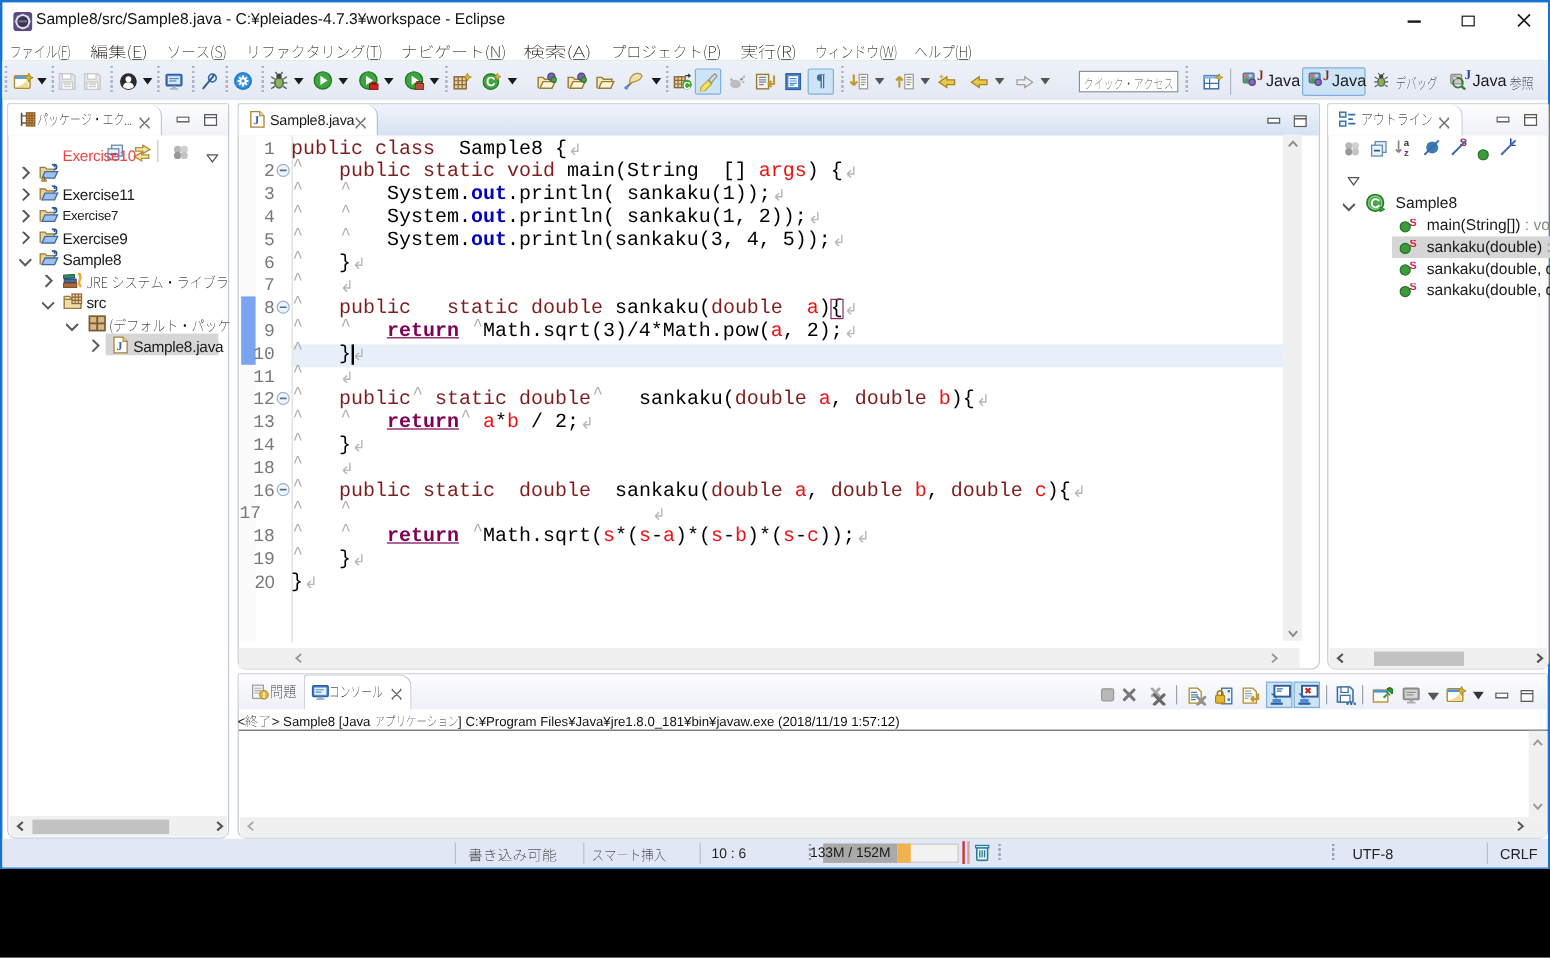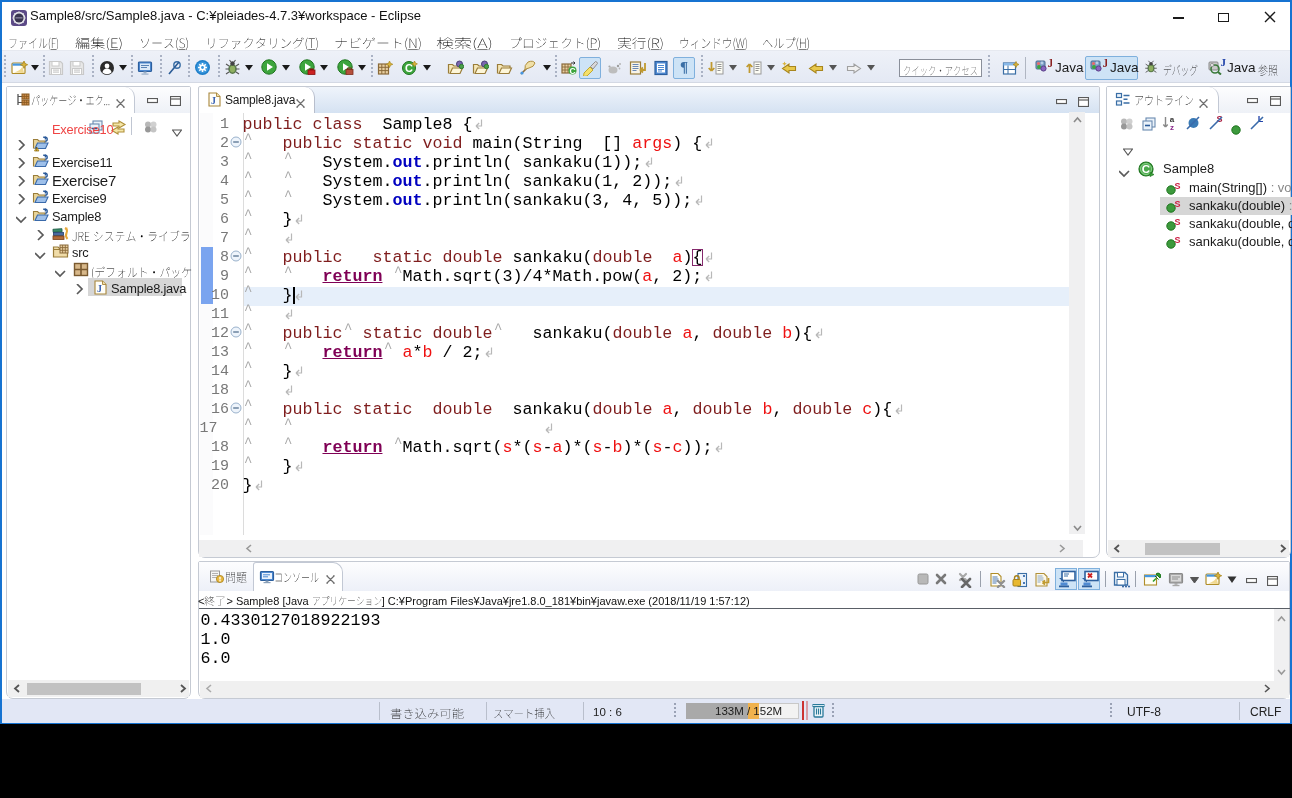--- a/index.html
+++ b/index.html
@@ -424,21 +424,21 @@
       <div style="position:absolute;left:45px;top:66.5px;font-size:12.8px;letter-spacing:-0.2px;line-height:17px;color:#1a1a1a;white-space:nowrap">Exercise11</div>
       <div style="position:absolute;left:9px;top:86.5px;"><svg width="12" height="12" viewBox="0 0 12 12">
           <path d="M3 0 l5 5 -5 5" fill="none" stroke="#5a5a5a" stroke-width="1.7"></path>
         </svg></div>
       <div style="position:absolute;left:25px;top:84.5px;"><svg width="18" height="16" viewBox="0 0 18 16">
           <path d="M1.5 12.5 V3.5 h4 l1.5 1.5 h6 v2" fill="#e8d49a" stroke="#9a7d3a" stroke-width="1.1"></path>
           <path d="M3 12.5 L5.5 7 h10.5 l-2.5 5.5z" fill="#9ec0ea" stroke="#3a6aaa" stroke-width="1.1"></path>
           <path d="M13.2 1.2 q2 0 2 2 q0 2 -2 2" fill="none" stroke="#2a5a9a" stroke-width="1.4"></path>
           <path d="M11.2 1.2 h2.2 v2.2" fill="none" stroke="#2a5a9a" stroke-width="1.4"></path>
         </svg></div>
-      <div style="position:absolute;left:45px;top:84.5px;font-size:15px;letter-spacing:-0.2px;line-height:17px;color:#1a1a1a;white-space:nowrap">Exercise7</div>
+      <div style="position:absolute;left:45px;top:84.5px;font-size:11px;letter-spacing:-0.2px;line-height:17px;color:#1a1a1a;white-space:nowrap">Exercise7</div>
       <div style="position:absolute;left:9px;top:104.5px;"><svg width="12" height="12" viewBox="0 0 12 12">
           <path d="M3 0 l5 5 -5 5" fill="none" stroke="#5a5a5a" stroke-width="1.7"></path>
         </svg></div>
       <div style="position:absolute;left:25px;top:102.5px;"><svg width="18" height="16" viewBox="0 0 18 16">
           <path d="M1.5 12.5 V3.5 h4 l1.5 1.5 h6 v2" fill="#e8d49a" stroke="#9a7d3a" stroke-width="1.1"></path>
           <path d="M3 12.5 L5.5 7 h10.5 l-2.5 5.5z" fill="#9ec0ea" stroke="#3a6aaa" stroke-width="1.1"></path>
           <path d="M13.2 1.2 q2 0 2 2 q0 2 -2 2" fill="none" stroke="#2a5a9a" stroke-width="1.4"></path>
           <path d="M11.2 1.2 h2.2 v2.2" fill="none" stroke="#2a5a9a" stroke-width="1.4"></path>
         </svg></div>
       <div style="position:absolute;left:45px;top:102.5px;font-size:12.8px;letter-spacing:-0.2px;line-height:17px;color:#1a1a1a;white-space:nowrap">Exercise9</div>
@@ -548,21 +548,21 @@
     <div style="position:absolute;left:186px;top:284px;width:41px;text-align:right;color:#787878;font-family:'Liberation Mono',monospace;font-size:15px;line-height:19px">10</div>
     <div style="position:absolute;left:186px;top:303px;width:41px;text-align:right;color:#787878;font-family:'Liberation Mono',monospace;font-size:15px;line-height:19px">11</div>
     <div style="position:absolute;left:186px;top:322px;width:41px;text-align:right;color:#787878;font-family:'Liberation Mono',monospace;font-size:15px;line-height:19px">12</div>
     <div style="position:absolute;left:186px;top:341px;width:41px;text-align:right;color:#787878;font-family:'Liberation Mono',monospace;font-size:15px;line-height:19px">13</div>
     <div style="position:absolute;left:186px;top:360px;width:41px;text-align:right;color:#787878;font-family:'Liberation Mono',monospace;font-size:15px;line-height:19px">14</div>
     <div style="position:absolute;left:186px;top:379px;width:41px;text-align:right;color:#787878;font-family:'Liberation Mono',monospace;font-size:15px;line-height:19px">18</div>
     <div style="position:absolute;left:186px;top:398px;width:41px;text-align:right;color:#787878;font-family:'Liberation Mono',monospace;font-size:15px;line-height:19px">16</div>
     <div style="position:absolute;left:186px;top:417px;width:41px;text-align:center;color:#787878;font-family:'Liberation Mono',monospace;font-size:15px;line-height:19px">17</div>
     <div style="position:absolute;left:186px;top:436px;width:41px;text-align:right;color:#787878;font-family:'Liberation Mono',monospace;font-size:15px;line-height:19px">18</div>
     <div style="position:absolute;left:186px;top:455px;width:41px;text-align:right;color:#787878;font-family:'Liberation Mono',monospace;font-size:15px;line-height:19px">19</div>
-    <div style="position:absolute;left:186px;top:474px;width:41px;text-align:right;color:#787878;font-family:Liberation Mono, monospace;font-size:15px;line-height:19px">20</div>
+    <div style="position:absolute;left:186px;top:474px;width:41px;text-align:right;color:#787878;font-family:Liberation Sans, sans-serif;font-size:15px;line-height:19px">20</div>
     <svg style="position:absolute;left:227.5px;top:133.5px" width="12" height="12">
       <circle cx="6" cy="6" r="5" fill="#eef4fb" stroke="#9ab2cc" stroke-width="1"></circle>
       <path d="M3.2 6 h5.6" stroke="#55718e" stroke-width="1.3"></path>
     </svg>
     <svg style="position:absolute;left:227.5px;top:247.5px" width="12" height="12">
       <circle cx="6" cy="6" r="5" fill="#eef4fb" stroke="#9ab2cc" stroke-width="1"></circle>
       <path d="M3.2 6 h5.6" stroke="#55718e" stroke-width="1.3"></path>
     </svg>
     <svg style="position:absolute;left:227.5px;top:323.5px" width="12" height="12">
       <circle cx="6" cy="6" r="5" fill="#eef4fb" stroke="#9ab2cc" stroke-width="1"></circle>
@@ -912,23 +912,20 @@
           <path d="M0.5 3 h10" stroke="#5a5a5a" stroke-width="1.2"></path>
         </svg></div>
       <div style="position:absolute;left:-1px;top:31px;font-size:11px;line-height:14px;color:#111;white-space:nowrap">&lt;<svg style="vertical-align:-3px" width="22" height="15" viewBox="0 0 22 15">
           <path d="M6.2 8.8 6.5 8.6Q6.9 8.8 7.3 9Q7.7 9.2 8.1 9.4Q8.5 9.7 8.7 9.9L8.4 10.1Q8.2 9.9 7.8 9.7Q7.5 9.4 7 9.2Q6.6 9 6.2 8.8ZM5 11 5.3 10.8Q5.8 10.9 6.4 11.2Q7.1 11.4 7.6 11.6Q8.2 11.8 8.8 12.1Q9.3 12.3 9.6 12.5L9.4 12.8Q8.9 12.5 8.2 12.2Q7.5 11.8 6.6 11.5Q5.8 11.2 5 11ZM6.5 2.9 6.9 2.9Q6.5 3.7 5.9 4.6Q5.3 5.5 4.4 6.3Q4.3 6.2 4.3 6.2Q4.3 6.2 4.2 6.1Q4.2 6.1 4.1 6.1Q4.7 5.6 5.2 5Q5.6 4.5 6 3.9Q6.3 3.3 6.5 2.9ZM6 4.1H9.3V4.4H5.9ZM9.1 4.1H9.2L9.3 4.1L9.5 4.2Q9.1 5.3 8.3 6.2Q7.5 7.1 6.6 7.8Q5.6 8.5 4.7 9Q4.6 8.9 4.6 8.9Q4.6 8.8 4.5 8.8Q4.5 8.7 4.4 8.7Q5.4 8.3 6.3 7.6Q7.2 7 8 6.1Q8.7 5.2 9.1 4.2ZM5.9 4.5Q6.3 5.4 7.1 6.3Q7.8 7.2 8.7 7.8Q9.6 8.5 10.6 8.9Q10.5 8.9 10.5 9Q10.4 9 10.4 9.1Q10.4 9.1 10.3 9.2Q9.4 8.8 8.5 8.1Q7.6 7.4 6.8 6.5Q6.1 5.6 5.6 4.6ZM2.3 2.9 2.6 3Q2.4 3.4 2.2 3.8Q2 4.2 1.7 4.6Q1.5 5 1.3 5.3L1 5.2Q1.2 4.9 1.5 4.5Q1.7 4.1 1.9 3.6Q2.2 3.2 2.3 2.9ZM3.5 4.1 3.8 4.2Q3.5 4.8 3 5.6Q2.6 6.3 2.2 6.9Q1.7 7.6 1.3 8.1L1 8Q1.4 7.6 1.7 7.1Q2 6.6 2.4 6.1Q2.7 5.6 3 5Q3.3 4.5 3.5 4.1ZM0.5 4.9 0.7 4.7Q1.1 5 1.4 5.3Q1.7 5.6 2 5.9Q2.3 6.2 2.4 6.4L2.2 6.7Q2 6.4 1.8 6.1Q1.5 5.8 1.2 5.5Q0.9 5.1 0.5 4.9ZM3.1 6.6 3.4 6.4Q3.6 6.8 3.8 7.2Q4 7.5 4.2 7.9Q4.3 8.3 4.4 8.5L4.1 8.7Q4 8.4 3.9 8Q3.7 7.7 3.5 7.3Q3.3 6.9 3.1 6.6ZM0.5 7.9Q1.2 7.9 2.1 7.8Q3 7.8 4 7.7L4 8Q3 8.1 2.1 8.1Q1.2 8.2 0.5 8.2ZM3.4 9 3.7 8.9Q3.9 9.4 4.1 9.9Q4.3 10.5 4.4 10.9L4.1 11Q4 10.6 3.8 10Q3.6 9.5 3.4 9ZM1.2 9 1.6 9Q1.4 9.8 1.2 10.5Q1 11.3 0.7 11.8Q0.7 11.8 0.6 11.8Q0.5 11.7 0.5 11.7Q0.4 11.7 0.4 11.6Q0.7 11.1 0.9 10.4Q1.1 9.7 1.2 9ZM2.4 7.9H2.7V12.8H2.4Z M16.3 6.6H16.6V12.2Q16.6 12.5 16.5 12.6Q16.4 12.7 16.2 12.7Q16 12.8 15.4 12.8Q14.9 12.8 14 12.8Q14 12.7 14 12.6Q13.9 12.5 13.9 12.5Q14.4 12.5 14.9 12.5Q15.3 12.5 15.6 12.5Q15.9 12.5 16 12.5Q16.2 12.5 16.2 12.4Q16.3 12.3 16.3 12.2ZM12.1 3.8H20.3V4.1H12.1ZM20.2 3.8H20.2L20.3 3.8L20.6 4Q20.1 4.5 19.4 5.1Q18.7 5.6 18 6.1Q17.3 6.6 16.6 7Q16.6 6.9 16.5 6.9Q16.5 6.9 16.4 6.8Q16.4 6.8 16.4 6.8Q16.9 6.5 17.4 6.2Q17.9 5.8 18.5 5.4Q19 5.1 19.4 4.7Q19.9 4.3 20.2 3.9Z" fill="#1a1a1a"></path>
         </svg>&gt; Sample8 [Java <svg style="vertical-align:-3px" width="70" height="15" viewBox="0 0 70 15">
           <g transform="scale(0.7955,1)">
             <path d="M10 4.6Q9.9 4.6 9.9 4.7Q9.9 4.7 9.8 4.8Q9.6 5.1 9.2 5.6Q8.8 6.2 8.3 6.8Q7.7 7.4 7 7.8L6.7 7.6Q7.1 7.4 7.5 7Q7.9 6.6 8.3 6.2Q8.7 5.8 9 5.4Q9.3 5 9.4 4.7Q9.3 4.7 8.8 4.7Q8.4 4.7 7.8 4.7Q7.2 4.7 6.5 4.7Q5.9 4.7 5.2 4.7Q4.5 4.7 4 4.7Q3.4 4.7 3.1 4.7Q2.7 4.7 2.7 4.7Q2.4 4.7 2.1 4.7Q1.7 4.7 1.5 4.8V4.3Q1.7 4.3 2.1 4.4Q2.4 4.4 2.7 4.4Q2.7 4.4 3.1 4.4Q3.5 4.4 4 4.4Q4.6 4.4 5.2 4.4Q5.9 4.4 6.5 4.4Q7.2 4.4 7.8 4.4Q8.4 4.4 8.8 4.4Q9.2 4.4 9.4 4.4Q9.4 4.4 9.5 4.4Q9.6 4.4 9.6 4.4Q9.7 4.4 9.8 4.3ZM5.7 6Q5.7 7 5.6 7.8Q5.5 8.6 5.3 9.2Q5.2 9.9 4.8 10.4Q4.5 11 3.9 11.4Q3.4 11.8 2.6 12.2L2.3 11.9Q2.5 11.9 2.7 11.8Q2.9 11.6 3.1 11.5Q3.8 11.1 4.3 10.6Q4.7 10 4.9 9.4Q5.2 8.7 5.2 8Q5.3 7.3 5.3 6.6Q5.3 6.5 5.3 6.3Q5.3 6.2 5.3 6Z M19.9 4.3Q19.9 4.6 20.1 4.8Q20.4 5.1 20.7 5.1Q21 5.1 21.3 4.8Q21.5 4.6 21.5 4.3Q21.5 3.9 21.3 3.7Q21 3.4 20.7 3.4Q20.4 3.4 20.1 3.7Q19.9 3.9 19.9 4.3ZM19.5 4.3Q19.5 3.9 19.7 3.7Q19.9 3.4 20.1 3.3Q20.4 3.1 20.7 3.1Q21 3.1 21.3 3.3Q21.5 3.4 21.7 3.7Q21.8 3.9 21.8 4.3Q21.8 4.6 21.7 4.8Q21.5 5.1 21.3 5.3Q21 5.4 20.7 5.4Q20.4 5.4 20.1 5.3Q19.9 5.1 19.7 4.8Q19.5 4.6 19.5 4.3ZM20.1 4.9Q20.1 4.9 20.1 5Q20.1 5.1 20 5.2Q20 5.7 19.8 6.2Q19.7 6.8 19.4 7.3Q19.2 7.9 19 8.4Q18.7 8.9 18.4 9.3Q17.9 9.9 17.3 10.5Q16.7 11 16 11.4Q15.2 11.8 14.2 12.2L13.9 11.8Q14.9 11.5 15.7 11.2Q16.5 10.8 17.1 10.2Q17.7 9.7 18.1 9.1Q18.6 8.6 18.9 7.9Q19.2 7.1 19.4 6.4Q19.6 5.6 19.7 5.1Q19.6 5.1 19.1 5.1Q18.6 5.1 18 5.1Q17.3 5.1 16.6 5.1Q15.9 5.1 15.2 5.1Q14.6 5.1 14.2 5.1Q13.7 5.1 13.6 5.1Q13.3 5.1 13.1 5.1Q12.9 5.1 12.7 5.1V4.7Q12.9 4.7 13 4.7Q13.1 4.7 13.3 4.7Q13.4 4.7 13.6 4.7Q13.7 4.7 14 4.7Q14.4 4.7 14.9 4.7Q15.4 4.7 16 4.7Q16.6 4.7 17.2 4.7Q17.8 4.7 18.3 4.7Q18.8 4.7 19.1 4.7Q19.5 4.7 19.5 4.7Q19.6 4.7 19.7 4.7Q19.8 4.7 19.9 4.7Z M30.2 3.8Q30.2 4 30.2 4.2Q30.2 4.4 30.2 4.7Q30.2 4.8 30.2 5.1Q30.2 5.4 30.2 5.6Q30.2 5.9 30.2 6Q30.2 7.1 30.2 7.9Q30.1 8.6 30 9.1Q29.9 9.6 29.7 9.9Q29.5 10.3 29.2 10.7Q28.8 11.1 28.4 11.4Q28 11.7 27.5 11.9Q27 12.1 26.6 12.3L26.3 12Q27 11.8 27.7 11.4Q28.4 11.1 28.9 10.4Q29.2 10.1 29.4 9.7Q29.6 9.3 29.7 8.8Q29.8 8.3 29.8 7.6Q29.9 7 29.9 6Q29.9 5.9 29.9 5.6Q29.9 5.3 29.9 5.1Q29.9 4.8 29.9 4.7Q29.9 4.4 29.9 4.2Q29.9 4 29.8 3.8ZM25.1 3.9Q25.1 4 25.1 4.3Q25.1 4.5 25.1 4.7Q25.1 4.7 25.1 5Q25.1 5.2 25.1 5.6Q25.1 6 25.1 6.4Q25.1 6.9 25.1 7.3Q25.1 7.7 25.1 7.9Q25.1 8.2 25.1 8.3Q25.1 8.5 25.1 8.7Q25.1 8.9 25.1 9H24.7Q24.7 8.9 24.8 8.7Q24.8 8.5 24.8 8.3Q24.8 8.2 24.8 7.9Q24.8 7.7 24.8 7.3Q24.8 6.9 24.8 6.4Q24.8 6 24.8 5.6Q24.8 5.2 24.8 5Q24.8 4.7 24.8 4.7Q24.8 4.5 24.8 4.3Q24.7 4 24.7 3.9Z M37.1 3.6Q37.1 3.8 37 3.9Q37 4.1 36.9 4.3Q36.9 4.5 36.8 4.7Q36.7 5 36.6 5.3Q36.5 5.6 36.3 5.9Q36.1 6.3 35.8 6.8Q35.4 7.3 35.1 7.7Q34.7 8.2 34.4 8.4L34 8.2Q34.3 8 34.6 7.7Q34.9 7.4 35.2 7Q35.4 6.6 35.7 6.3Q35.9 6 36 5.7Q36.2 5.3 36.4 4.9Q36.5 4.5 36.6 4.2Q36.7 4 36.7 3.9Q36.7 3.7 36.7 3.5ZM36.1 5.7Q36.2 5.7 36.6 5.7Q36.9 5.7 37.4 5.7Q38 5.7 38.5 5.7Q39.1 5.7 39.7 5.7Q40.3 5.7 40.8 5.7Q41.3 5.7 41.6 5.7Q42 5.7 42.1 5.7Q42.3 5.7 42.5 5.7Q42.8 5.7 43 5.6V6Q42.8 6 42.5 6Q42.2 6 42.1 6Q42 6 41.5 6Q41.1 6 40.5 6Q39.8 6 39.1 6Q38.4 6 37.8 6Q37.1 6 36.6 6Q36.2 6 36 6ZM39.9 5.8Q39.8 7.1 39.6 8.2Q39.3 9.2 38.9 9.9Q38.4 10.7 37.9 11.2Q37.3 11.8 36.6 12.3L36.2 12Q36.4 11.9 36.6 11.8Q36.8 11.7 37 11.6Q37.3 11.3 37.8 10.8Q38.2 10.4 38.6 9.7Q39 9 39.3 8.1Q39.5 7.1 39.6 5.8Z M45.2 7.6Q45.4 7.6 45.5 7.6Q45.7 7.6 46 7.6Q46.2 7.6 46.5 7.6Q46.6 7.6 46.9 7.6Q47.3 7.6 47.8 7.6Q48.3 7.6 48.9 7.6Q49.5 7.6 50.1 7.6Q50.7 7.6 51.2 7.6Q51.8 7.6 52.2 7.6Q52.5 7.6 52.7 7.6Q53.1 7.6 53.4 7.6Q53.6 7.6 53.8 7.6V8Q53.6 8 53.3 8Q53.1 8 52.7 8Q52.5 8 52.2 8Q51.8 8 51.2 8Q50.7 8 50.1 8Q49.5 8 48.9 8Q48.3 8 47.8 8Q47.3 8 46.9 8Q46.6 8 46.5 8Q46.1 8 45.8 8Q45.4 8 45.2 8Z M58.2 3.8Q58.4 3.9 58.8 4.1Q59.1 4.4 59.4 4.6Q59.8 4.8 60.1 5Q60.4 5.2 60.5 5.3L60.3 5.6Q60.1 5.5 59.8 5.3Q59.5 5.1 59.2 4.8Q58.9 4.6 58.6 4.4Q58.2 4.2 58 4.1ZM57 11.7Q57.6 11.6 58.2 11.4Q58.8 11.2 59.5 11Q60.1 10.7 60.6 10.4Q61.5 9.9 62.2 9.3Q63 8.6 63.6 7.9Q64.2 7.2 64.6 6.5L64.9 6.8Q64.2 7.9 63.1 8.9Q62.1 9.9 60.8 10.7Q60.2 11 59.6 11.3Q58.9 11.5 58.3 11.7Q57.7 11.9 57.2 12.1ZM56.6 6.2Q56.8 6.4 57.1 6.6Q57.5 6.8 57.8 7Q58.2 7.2 58.5 7.4Q58.8 7.6 58.9 7.7L58.7 8Q58.5 7.8 58.3 7.6Q58 7.4 57.6 7.2Q57.3 7 57 6.8Q56.6 6.6 56.4 6.5Z M68.6 6.1Q68.6 6.1 68.8 6.2Q69 6.2 69.2 6.2Q69.4 6.2 69.5 6.2Q69.6 6.2 69.9 6.2Q70.3 6.2 70.9 6.2Q71.4 6.2 72 6.2Q72.6 6.2 73 6.2Q73.5 6.2 73.8 6.2Q74 6.2 74.1 6.2Q74.2 6.2 74.3 6.2Q74.3 6.2 74.3 6.3Q74.3 6.4 74.3 6.5Q74.3 6.6 74.3 7Q74.3 7.3 74.3 7.9Q74.3 8.4 74.3 9Q74.3 9.6 74.3 10.2Q74.3 10.8 74.3 11.3Q74.3 11.7 74.3 12Q74.3 12.1 74.3 12.2Q74.3 12.3 74.3 12.4H74Q74 12.4 74 12.3Q74 12.2 74 12Q74 11.7 74 11.2Q74 10.7 74 10.1Q74 9.5 74 8.9Q74 8.3 74 7.8Q74 7.3 74 6.9Q74 6.6 74 6.5Q73.9 6.5 73.6 6.5Q73.2 6.5 72.7 6.5Q72.2 6.5 71.7 6.5Q71.2 6.5 70.7 6.5Q70.2 6.5 69.9 6.5Q69.5 6.5 69.5 6.5Q69.4 6.5 69.2 6.5Q69 6.5 68.8 6.5Q68.6 6.5 68.6 6.5ZM68.8 8.8Q68.9 8.8 69.1 8.8Q69.3 8.8 69.5 8.8Q69.7 8.8 70 8.8Q70.4 8.8 70.9 8.8Q71.4 8.8 71.9 8.8Q72.5 8.8 73 8.8Q73.4 8.8 73.8 8.8Q74.1 8.8 74.2 8.8V9.2Q74.1 9.2 73.8 9.2Q73.4 9.2 73 9.2Q72.5 9.2 71.9 9.2Q71.4 9.2 70.9 9.2Q70.4 9.2 70 9.2Q69.7 9.2 69.5 9.2Q69.3 9.2 69.1 9.2Q68.9 9.2 68.8 9.2ZM68.4 11.6Q68.6 11.6 68.8 11.6Q69 11.6 69.3 11.6Q69.4 11.6 69.8 11.6Q70.2 11.6 70.7 11.6Q71.2 11.6 71.8 11.6Q72.3 11.6 72.8 11.6Q73.3 11.6 73.7 11.6Q74.1 11.6 74.2 11.6V12Q74.1 12 73.7 12Q73.3 12 72.8 12Q72.3 12 71.8 12Q71.2 12 70.7 12Q70.2 12 69.8 12Q69.4 12 69.3 12Q69 12 68.8 12Q68.6 12 68.4 12Z M79.3 4.2Q79.6 4.4 80 4.7Q80.4 5 80.8 5.3Q81.2 5.7 81.5 6Q81.9 6.2 82.1 6.5L81.9 6.7Q81.7 6.5 81.3 6.2Q81 5.9 80.6 5.6Q80.2 5.3 79.8 5Q79.4 4.7 79.1 4.5ZM78.8 11.7Q79.9 11.5 80.7 11.2Q81.6 10.9 82.2 10.6Q82.9 10.2 83.4 9.9Q84.2 9.4 84.8 8.7Q85.5 8.1 86 7.4Q86.5 6.7 86.7 6L87 6.4Q86.6 7 86.1 7.7Q85.7 8.3 85 9Q84.4 9.6 83.6 10.1Q83.1 10.5 82.4 10.8Q81.8 11.2 80.9 11.5Q80.1 11.8 79.1 12Z" fill="#222"></path>
           </g>
         </svg>] C:¥Program Files¥Java¥jre1.8.0_181¥bin¥javaw.exe (2018/11/19 1:57:12)</div>
       <div style="position:absolute;left:0px;top:46px;width:1091px;height:1px;background:#5a5f66"></div>
-      <div style="position:absolute;left:1.5px;top:49px;font-family:'Liberation Mono',monospace;font-size:16.6667px;line-height:19px;color:#000;white-space:pre">0.4330127018922193
-1.0
-6.0</div>
       <div style="position:absolute;left:1075px;top:47px;width:15px;height:72px;background:#f0f0f1"></div>
       <svg style="position:absolute;left:1078px;top:53px" width="9" height="8">
         <path d="M1 6 L4.5 2 L8 6" stroke="#999" stroke-width="1.6" fill="none"></path>
       </svg>
       <svg style="position:absolute;left:1078px;top:106px" width="9" height="8">
         <path d="M1 2 L4.5 6 L8 2" stroke="#999" stroke-width="1.6" fill="none"></path>
       </svg>
       <div style="position:absolute;left:1px;top:119px;width:1089px;height:17px;background:#f0f0f0"></div>
       <svg style="position:absolute;left:6px;top:122px" width="8" height="9">
         <path d="M6 1 L2 4.5 L6 8" stroke="#aaa" stroke-width="1.6" fill="none"></path>
@@ -949,21 +946,21 @@
     <div style="position:absolute;left:491px;top:701.5px;"><svg style="vertical-align:-3px" width="62" height="16" viewBox="0 0 62 16">
         <g transform="scale(0.8611,1)">
           <path d="M9.2 5.1Q9.2 5.1 9.1 5.2Q9 5.3 9 5.4Q8.8 6 8.4 6.7Q8.1 7.5 7.6 8.1Q7.1 8.8 6.7 9.4Q6 10.1 5.2 10.8Q4.5 11.4 3.6 12Q2.7 12.6 1.8 13L1.5 12.7Q2.5 12.3 3.3 11.7Q4.2 11.2 5 10.5Q5.8 9.8 6.5 9Q6.9 8.5 7.3 7.9Q7.8 7.2 8.1 6.5Q8.5 5.8 8.7 5.3Q8.6 5.3 8.2 5.3Q7.8 5.3 7.2 5.3Q6.6 5.3 6 5.3Q5.4 5.3 4.8 5.3Q4.2 5.3 3.8 5.3Q3.5 5.3 3.4 5.3Q3.2 5.3 3 5.3Q2.7 5.3 2.5 5.3Q2.4 5.3 2.4 5.3V4.9Q2.4 4.9 2.5 4.9Q2.7 4.9 2.9 4.9Q3.2 4.9 3.4 4.9Q3.5 4.9 3.8 4.9Q4.2 4.9 4.7 4.9Q5.3 4.9 5.9 4.9Q6.5 4.9 7 4.9Q7.5 4.9 7.9 4.9Q8.3 4.9 8.4 4.9Q8.6 4.9 8.7 4.9Q8.9 4.9 9 4.9ZM6.8 9.1Q7.3 9.5 7.8 10Q8.4 10.5 8.9 11Q9.3 11.5 9.8 12Q10.2 12.5 10.5 12.9L10.2 13.1Q9.8 12.6 9.2 11.9Q8.6 11.2 7.9 10.6Q7.2 9.9 6.6 9.3Z M22.9 5.3Q22.8 5.4 22.8 5.5Q22.7 5.5 22.7 5.6Q22.3 6.1 21.9 6.7Q21.4 7.4 20.8 8.1Q20.2 8.7 19.5 9.4Q18.8 10.1 17.9 10.7L17.6 10.5Q18.4 9.9 19.2 9.2Q19.9 8.6 20.5 7.9Q21.1 7.2 21.6 6.6Q22 6 22.2 5.5Q22 5.5 21.5 5.5Q21 5.5 20.3 5.5Q19.6 5.5 18.9 5.5Q18.1 5.5 17.4 5.5Q16.6 5.5 16 5.5Q15.4 5.5 15 5.5Q14.6 5.5 14.5 5.5Q14.2 5.5 14 5.5Q13.8 5.5 13.7 5.5Q13.5 5.5 13.4 5.5V5.1Q13.6 5.1 13.7 5.1Q13.9 5.1 14.1 5.1Q14.3 5.2 14.5 5.2Q14.6 5.2 15 5.2Q15.4 5.2 16 5.2Q16.6 5.2 17.3 5.2Q18 5.2 18.8 5.2Q19.5 5.2 20.2 5.2Q20.9 5.2 21.4 5.2Q21.9 5.2 22.1 5.2Q22.4 5.2 22.5 5.1ZM17.9 11Q17.6 10.7 17.2 10.4Q16.8 10 16.4 9.6Q16 9.3 15.6 9Q15.3 8.7 15 8.6L15.3 8.3Q15.5 8.5 15.8 8.7Q16.2 9 16.6 9.4Q17 9.7 17.5 10.1Q17.9 10.5 18.2 10.8Q18.5 11.1 18.9 11.5Q19.3 12 19.7 12.3Q20 12.7 20.3 13L19.9 13.3Q19.7 13 19.4 12.6Q19.1 12.2 18.7 11.8Q18.3 11.4 17.9 11Z M25.3 8.2Q25.5 8.2 25.7 8.2Q25.9 8.2 26.1 8.2Q26.4 8.2 26.8 8.2Q26.8 8.2 27.2 8.2Q27.6 8.2 28.1 8.2Q28.7 8.2 29.3 8.2Q30 8.2 30.6 8.2Q31.3 8.2 31.9 8.2Q32.5 8.2 32.9 8.2Q33.3 8.2 33.5 8.2Q33.9 8.2 34.2 8.2Q34.5 8.2 34.6 8.2V8.6Q34.5 8.6 34.2 8.6Q33.9 8.6 33.5 8.6Q33.3 8.6 32.9 8.6Q32.5 8.6 31.9 8.6Q31.3 8.6 30.7 8.6Q30 8.6 29.3 8.6Q28.7 8.6 28.1 8.6Q27.6 8.6 27.2 8.6Q26.8 8.6 26.8 8.6Q26.3 8.6 25.9 8.6Q25.6 8.6 25.3 8.6Z M40.3 12Q40.3 11.9 40.3 11.4Q40.3 10.9 40.3 10.2Q40.3 9.5 40.3 8.7Q40.3 7.9 40.3 7.2Q40.3 6.4 40.3 5.8Q40.3 5.2 40.3 5Q40.3 4.8 40.3 4.5Q40.3 4.2 40.3 3.9H40.7Q40.7 4.1 40.7 4.5Q40.7 4.8 40.7 5Q40.7 5.6 40.7 6.3Q40.7 7 40.7 7.8Q40.7 8.6 40.7 9.3Q40.7 10 40.7 10.6Q40.7 11.2 40.7 11.6Q40.7 12 40.7 12Q40.7 12.2 40.7 12.5Q40.7 12.7 40.7 12.9Q40.7 13 40.7 13.2H40.3Q40.3 13 40.3 12.7Q40.3 12.3 40.3 12ZM40.6 7.1Q41.2 7.3 41.9 7.5Q42.6 7.8 43.3 8.1Q44 8.3 44.7 8.6Q45.4 8.9 45.9 9.2L45.8 9.6Q45.2 9.3 44.6 9Q43.9 8.7 43.2 8.4Q42.4 8.1 41.8 7.9Q41.1 7.6 40.6 7.5Z M58.4 3.3 58.7 3.6Q58 3.8 57 3.9Q55.9 4 54.8 4.1Q53.7 4.2 52.6 4.2Q52.6 4.2 52.6 4.1Q52.6 4 52.5 3.9Q53.3 3.9 54.1 3.8Q54.9 3.8 55.7 3.7Q56.5 3.6 57.2 3.5Q57.9 3.4 58.4 3.3ZM52.3 5.4H59.3V5.8H52.3ZM52.8 7H58.9V11.8H58.5V7.4H53.1V11.9H52.8ZM53 9H58.8V9.3H53ZM53 11H58.8V11.3H53ZM55.6 3.8H56V13.8H55.6ZM48.4 9.7Q49.1 9.4 50.1 9.1Q51.1 8.8 52.2 8.4L52.2 8.8Q51.3 9.1 50.3 9.4Q49.3 9.8 48.5 10ZM48.6 5.6H52.2V6H48.6ZM50.4 3H50.8V13.3Q50.8 13.5 50.7 13.6Q50.6 13.7 50.4 13.8Q50.3 13.8 50 13.8Q49.6 13.9 49.1 13.8Q49.1 13.8 49 13.7Q49 13.6 48.9 13.5Q49.4 13.5 49.7 13.5Q50.1 13.5 50.2 13.5Q50.3 13.5 50.4 13.5Q50.4 13.4 50.4 13.3Z M62.7 3.8H66.1V4.2H62.7ZM65.9 3.8H66.3Q66.3 4.3 66.3 5Q66.3 5.7 66.5 6.6Q66.6 7.4 67 8.3Q67.3 9.2 67.9 10.1Q68.5 11 69.4 11.9Q70.2 12.8 71.5 13.5Q71.5 13.6 71.4 13.6Q71.3 13.7 71.3 13.7Q71.2 13.8 71.2 13.8Q69.9 13 69.1 12.1Q68.2 11.3 67.6 10.3Q67 9.4 66.7 8.4Q66.3 7.5 66.2 6.6Q66 5.8 66 5.1Q65.9 4.3 65.9 3.8ZM65.7 5.9 66.1 6Q65.7 7.8 65 9.3Q64.3 10.8 63.3 11.9Q62.3 13 60.9 13.8Q60.8 13.8 60.8 13.7Q60.7 13.7 60.7 13.6Q60.6 13.6 60.5 13.5Q62.7 12.4 63.9 10.5Q65.1 8.6 65.7 5.9Z" fill="#111"></path>
         </g>
       </svg></div>
     <div style="position:absolute;left:591px;top:702px;height:16px;font-size:11.5px;color:#222;line-height:16px">10 : 6</div>
     <div style="position:absolute;left:672px;top:701px;width:2px;height:16px;background-image:repeating-linear-gradient(#9aa2b5 0 2px,transparent 2px 4px)"></div>
     <div style="position:absolute;left:684px;top:701px;width:113px;height:16px;background:#f2f2f2;border:1px solid #c8c8c8"></div>
     <div style="position:absolute;left:684px;top:701px;width:62px;height:16px;background:#a9a9a9"></div>
     <div style="position:absolute;left:746px;top:701px;width:11px;height:16px;background:#f0b24e"></div>
-    <div style="position:absolute;left:713px;top:701px;height:20px;font-size:11.5px;color:#1a1a1a;line-height:16px">133M / 152M</div>
+    <div style="position:absolute;left:673px;top:701px;height:20px;font-size:11.5px;color:#1a1a1a;line-height:16px">133M / 152M</div>
     <div style="position:absolute;left:800px;top:699px;width:1.5px;height:19px;background:#cc3333"></div>
     <div style="position:absolute;left:804px;top:699px;width:1.5px;height:19px;background:#cc3333;opacity:0.4"></div>
     <div style="position:absolute;left:809px;top:700px;"><svg width="15" height="16" viewBox="0 0 15 16">
         <rect x="3" y="4.5" width="9" height="10.5" rx="1" fill="#eaf4f8" stroke="#2a7a9a" stroke-width="1.3"></rect>
         <rect x="2" y="2.5" width="11" height="2" fill="#d0e8f0" stroke="#2a7a9a" stroke-width="1"></rect>
         <path d="M5.5 6.5 v6 M7.5 6.5 v6 M9.5 6.5 v6" stroke="#2a7a9a" stroke-width="1.1"></path>
       </svg></div>
     <div style="position:absolute;left:830px;top:701px;width:2px;height:16px;background-image:repeating-linear-gradient(#9aa2b5 0 2px,transparent 2px 4px)"></div>
     <div style="position:absolute;left:1108px;top:701px;width:2px;height:16px;background-image:repeating-linear-gradient(#9aa2b5 0 2px,transparent 2px 4px)"></div>
     <div style="position:absolute;left:1125px;top:702px;height:16px;font-size:12px;color:#222;line-height:16px">UTF-8</div>

